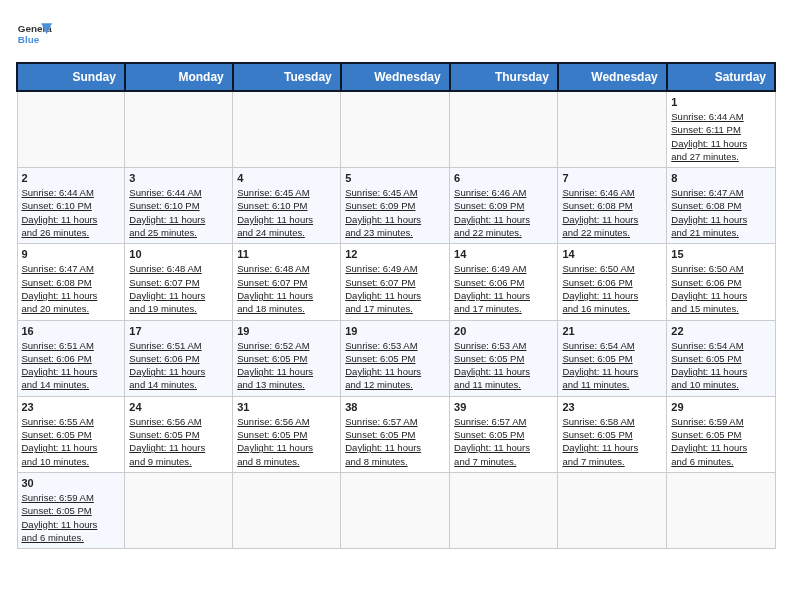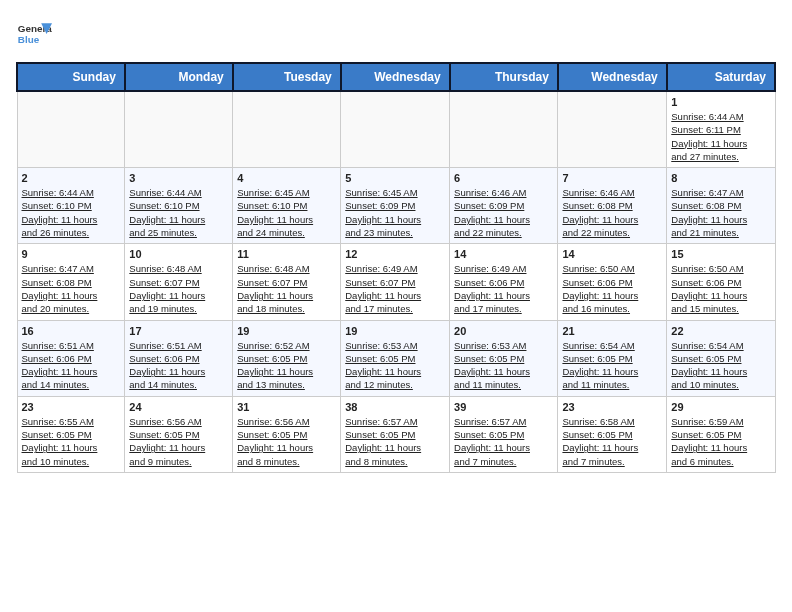--- a/index.html
+++ b/index.html
@@ -239,14 +239,26 @@
         </td>
         <td>
           <div class="day-num">23</div>
           <div class="day-info">Sunrise: 6:58 AM<br>Sunset: 6:05 PM<br>Daylight: 11 hours<br>and 7 minutes.</div>
         </td>
         <td>
           <div class="day-num">29</div>
           <div class="day-info">Sunrise: 6:59 AM<br>Sunset: 6:05 PM<br>Daylight: 11 hours<br>and 6 minutes.</div>
         </td>
       </tr>
+      <tr>
+        <td>
+          <div class="day-num">30</div>
+          <div class="day-info">Sunrise: 6:59 AM<br>Sunset: 6:05 PM<br>Daylight: 11 hours<br>and 6 minutes.</div>
+        </td>
+        <td class="empty"></td>
+        <td class="empty"></td>
+        <td class="empty"></td>
+        <td class="empty"></td>
+        <td class="empty"></td>
+        <td class="empty"></td>
+      </tr>
     </tbody>
 </table>
 
 </body></html>

